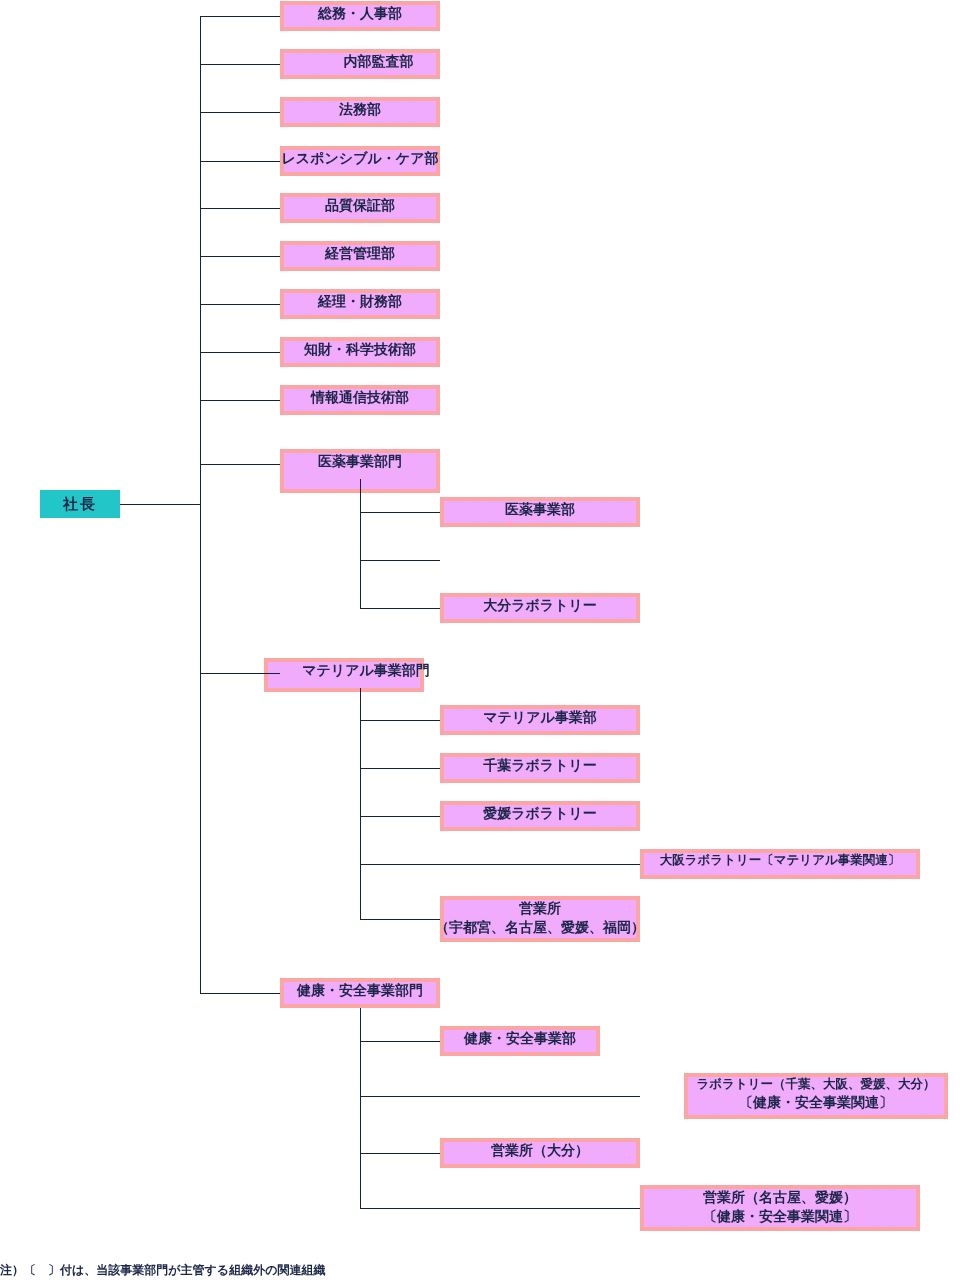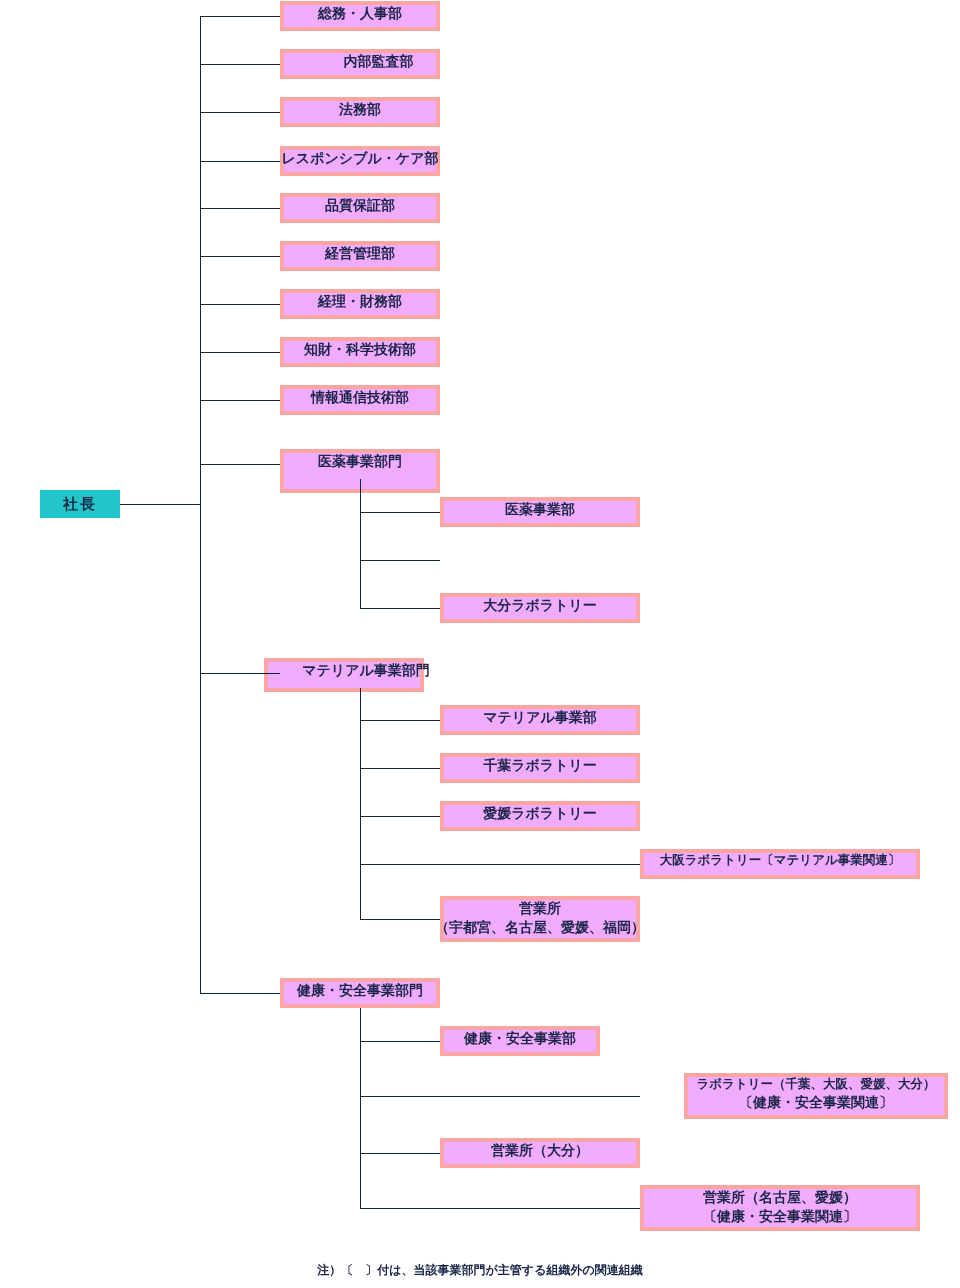--- a/index.html
+++ b/index.html
@@ -55,21 +55,21 @@
   }
   .seg {
     position: absolute;
     background: #14233c;
   }
   #note {
     position: absolute;
     left: 0;
     top: 1262px;
     width: 960px;
-    text-align: center;
+    text-align: left;
     color: #1b2648;
     font-weight: bold;
     font-size: 12px;
     font-family: Liberation Mono, monospace;
   }
 </style>
 </head>
 <body>
 
 <div id="stage">

